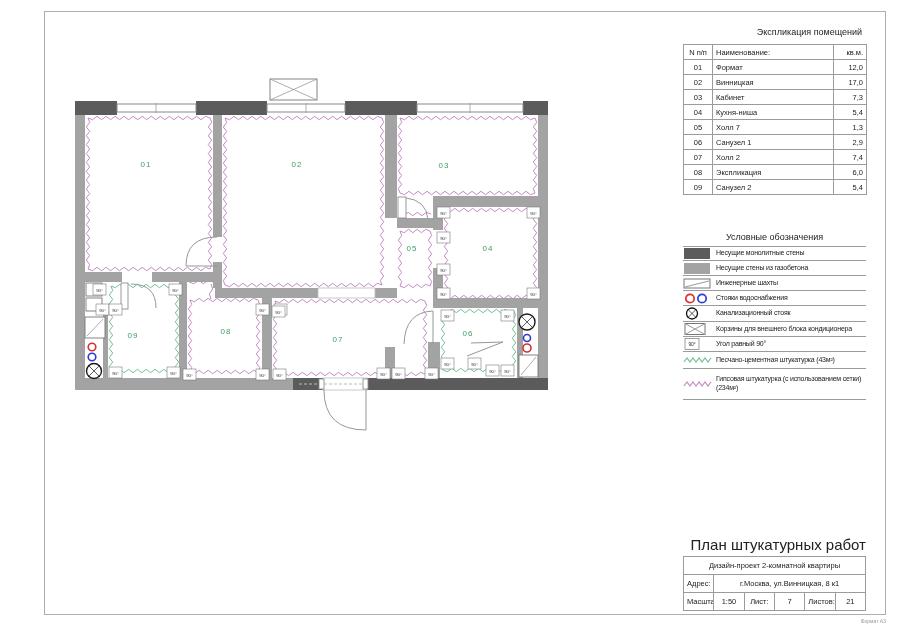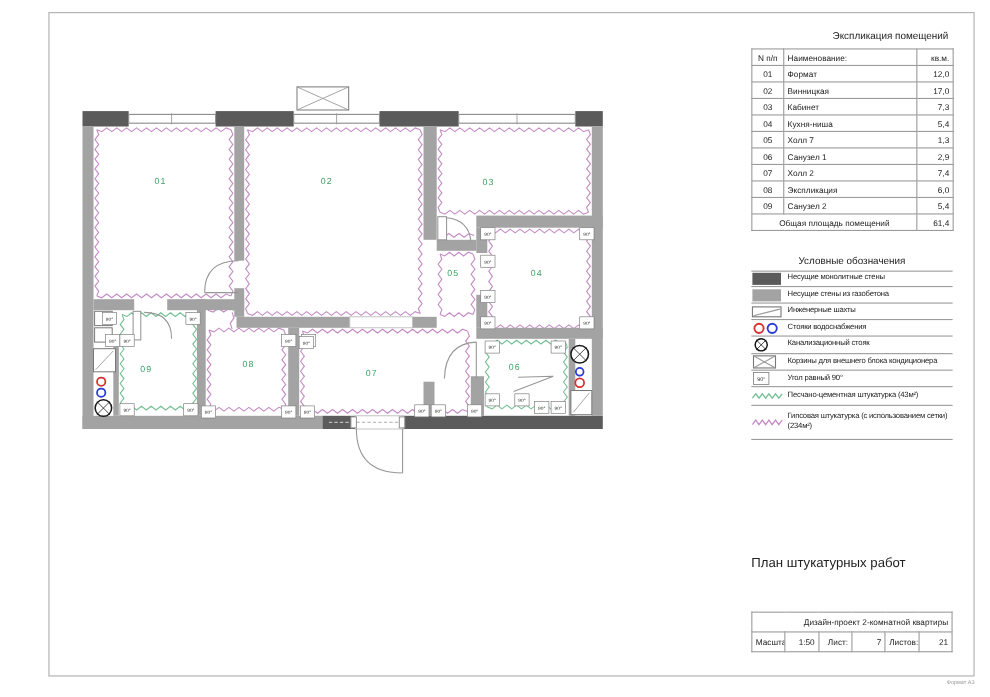--- a/index.html
+++ b/index.html
@@ -45,24 +45,24 @@
   #legend{position:absolute;left:683px;top:246px;width:183px}
   .lrow{display:flex;align-items:center;border-bottom:1px solid var(--line-gray);
     min-height:15px;font-size:7px;letter-spacing:-0.2px;color:#222;line-height:1.25}
   .lrow:first-child{border-top:1px solid var(--line-gray)}
   .lsym{width:33px;flex:0 0 33px;display:flex;align-items:center;justify-content:flex-start}
   .llab{flex:1;padding-right:2px;white-space:normal}
   .lg-zp{fill:none;stroke:var(--plaster-pink);stroke-width:1.2}
   .lg-zg{fill:none;stroke:var(--plaster-green);stroke-width:1.2}
   .lg-mk{font-size:5px;fill:#333}
   
-  #tb-title{position:absolute;left:683px;top:504px;width:183px;text-align:left;
-    font-size:12px;color:#222}
+  #tb-title{position:absolute;left:683px;top:536px;width:183px;text-align:right;
+    font-size:15px;color:#222}
   #tb-table{position:absolute;left:683px;top:556px;width:183px}
-  #tb-table td{height:18px;font-size:7.5px;text-align:right}
+  #tb-table td{height:18px;font-size:7.5px;text-align:center}
   .format-label{position:absolute;left:826px;top:618px;width:60px;text-align:right;
     font-size:5px;color:#9a9a9a}
 </style>
 </head>
 <body>
 
 <div class="sheet"></div>
 
 <svg id="plan" width="520" height="380" viewBox="60 68 520 380">
 
@@ -360,24 +360,20 @@
   <tr>
     <td class="col-num">08</td>
     <td class="col-name">Экспликация</td>
     <td class="col-area">6,0</td>
   </tr>
   <tr>
     <td class="col-num">09</td>
     <td class="col-name">Санузел 2</td>
     <td class="col-area">5,4</td>
   </tr>
-  <tr>
-    <td colspan="2" style="text-align:center">Общая площадь помещений</td>
-    <td class="col-area">61,4</td>
-  </tr>
 </tbody>
   </table>
 
 <div class="panel-title" style="left:683px;top:232px">Условные обозначения</div>
 <div id="legend">
   <div class="lrow">
     <span class="lsym">
       <svg width="30" height="13">
           <rect x="1" y="1" width="26" height="11" fill="var(--wall-dark)"></rect>
         </svg>
@@ -454,20 +450,24 @@
       </span>
     <span class="llab">Гипсовая штукатурка (с использованием сетки) (234м²)</span>
   </div>
 </div>
 
 <div id="tb-title">План штукатурных работ</div>
 <table id="tb-table">
   <tbody>
       <tr>
     <td colspan="6">Дизайн-проект 2-комнатной квартиры</td>
+  </tr>
+  <tr>
+    <td style="width:34px">Адрес:</td>
+    <td colspan="5">г.Москва, ул.Винницкая, 8 к1</td>
   </tr>
   <tr>
     <td style="width:34px">Масштаб:</td>
     <td style="width:28px">1:50</td>
     <td style="width:27px">Лист:</td>
     <td style="width:28px">7</td>
     <td style="width:33px">Листов:</td>
     <td style="width:33px">21</td>
   </tr>
 </tbody>

